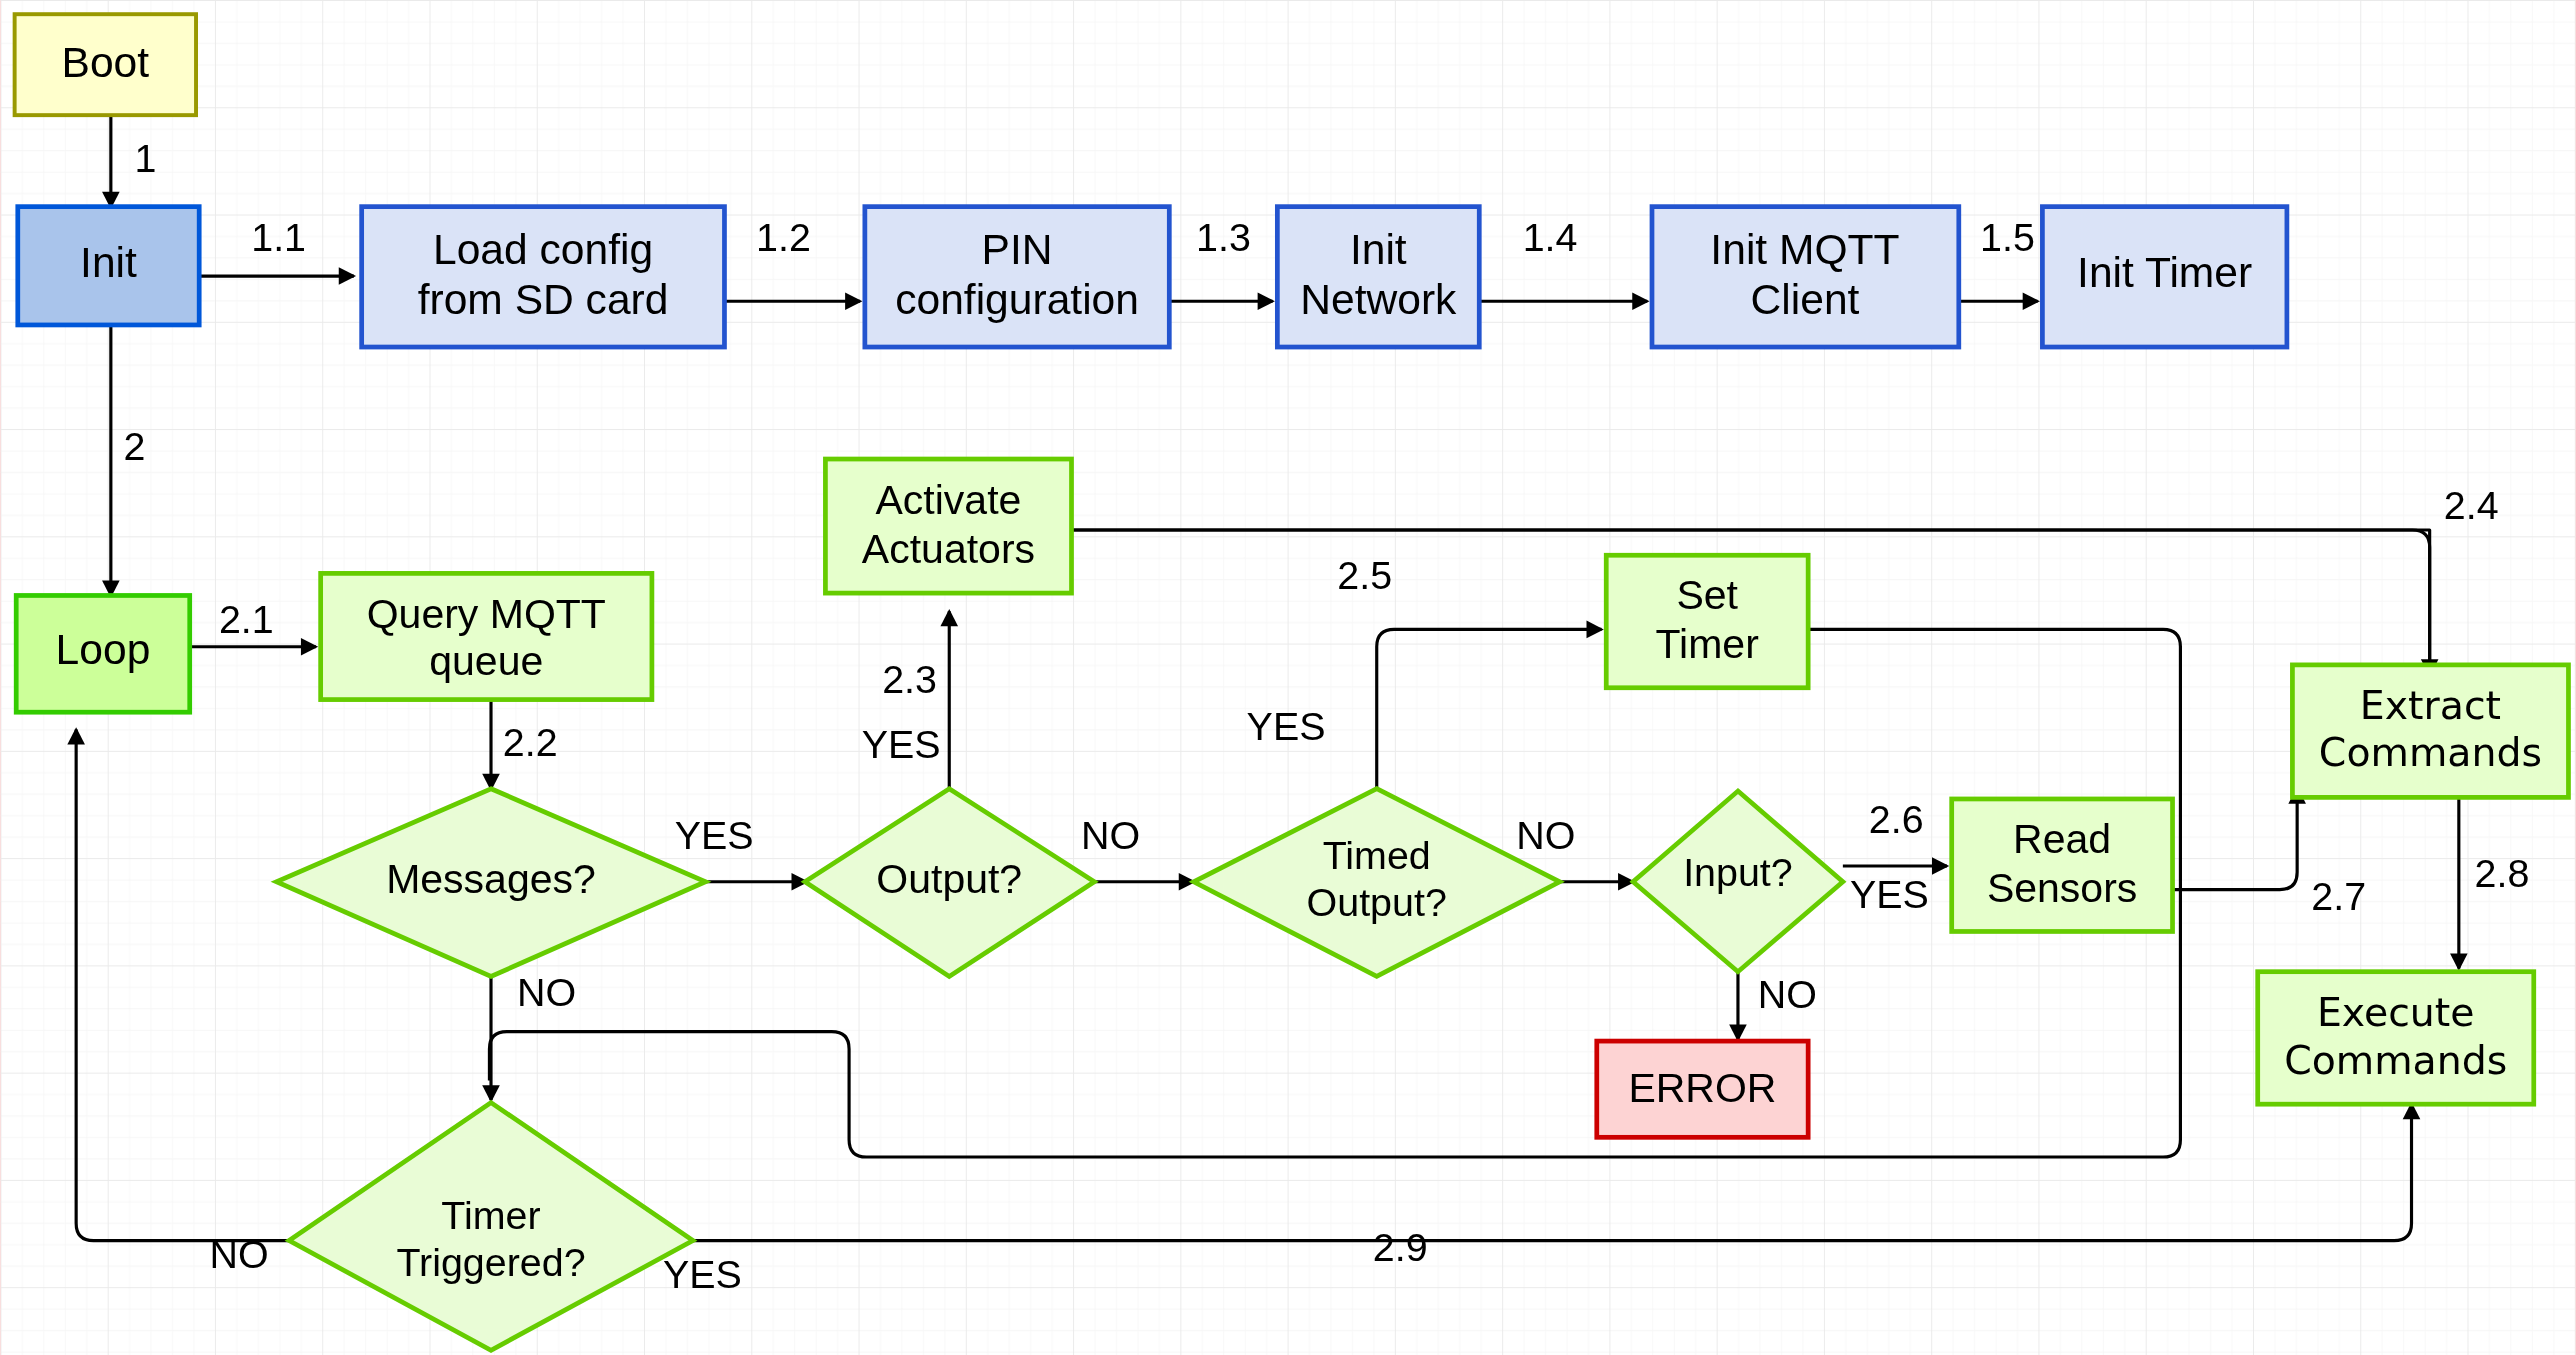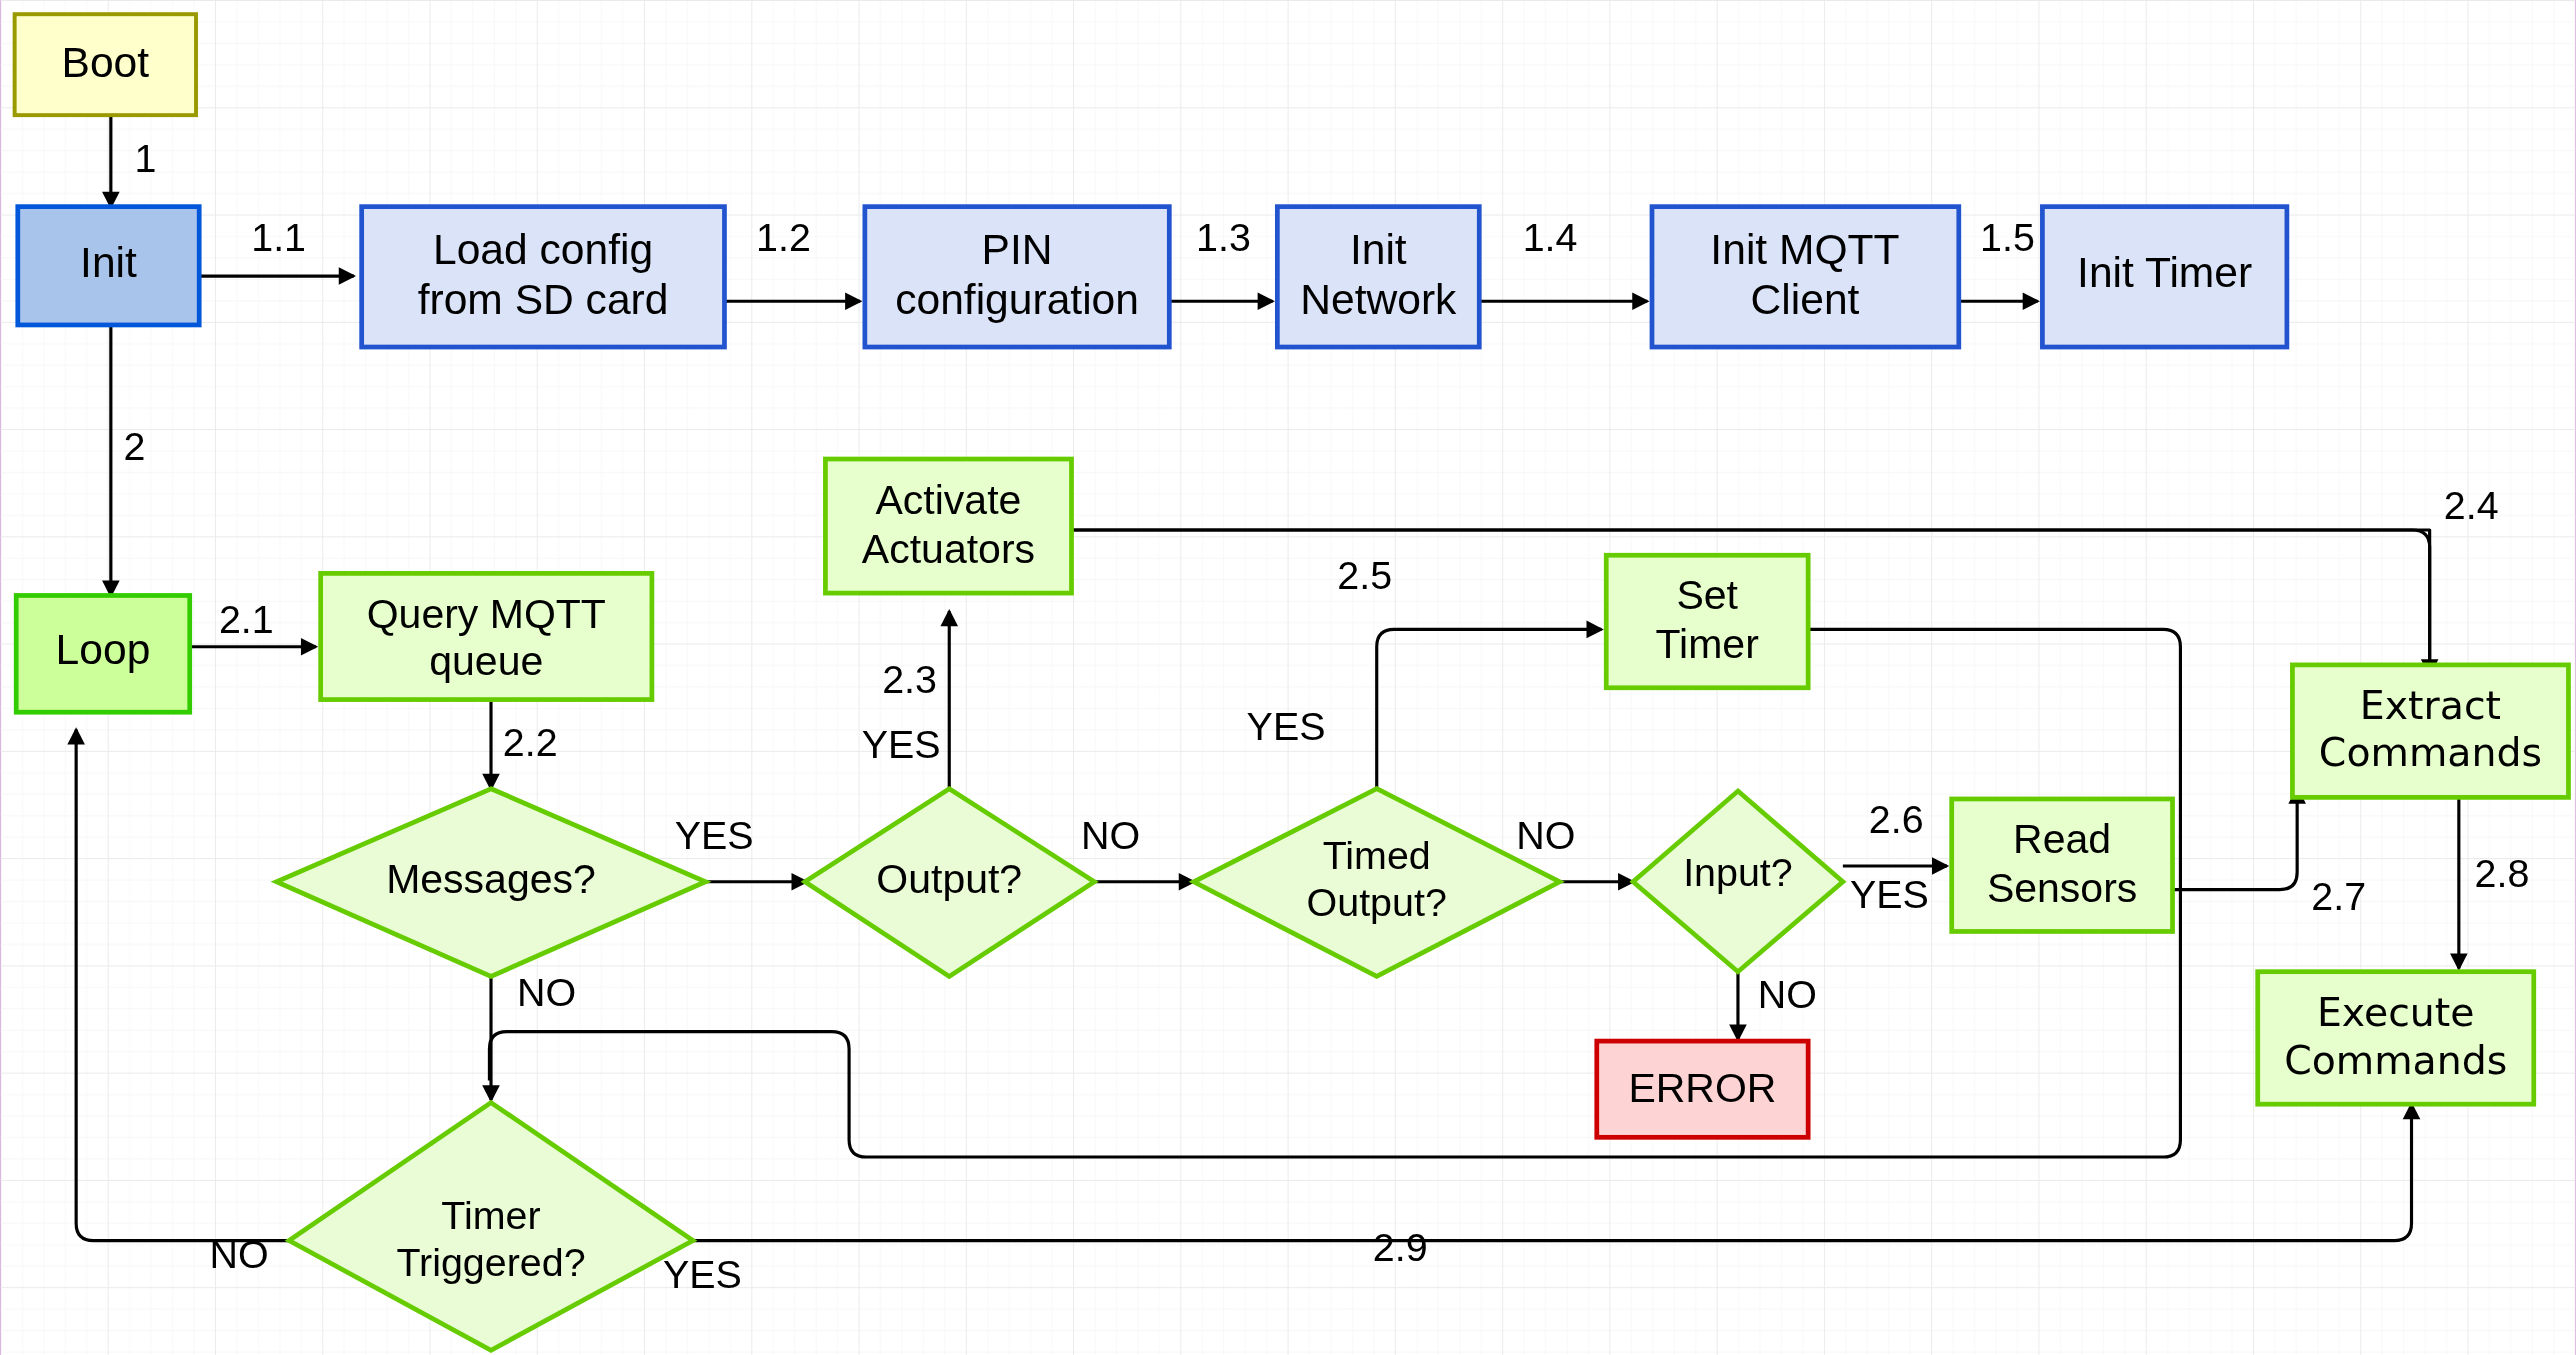--- a/index.html
+++ b/index.html
@@ -1,17 +1,17 @@
 <!DOCTYPE html>
 <html style="font-size:12.6px"><head>
 <meta charset="utf-8">
 <style>
   html,body{margin:0;padding:0;background:#ffffff;}
   body{font-family:"Liberation Sans",sans-serif;}
-  #stage{position:relative;width:2576px;height:1355px;background:#a21caf;overflow:hidden;}
+  #stage{position:relative;width:2576px;height:1355px;background:#fca5a5;overflow:hidden;}
   svg{display:block;width:2576px;height:1355px;}
   .nodeText{font-family:"Liberation Sans",sans-serif;fill:#000000;text-anchor:middle;dominant-baseline:middle;}
   .edgeText{font-family:"Liberation Sans",sans-serif;fill:#000000;dominant-baseline:middle;}
   .geo{font-family:"DejaVu Sans",sans-serif;}
   .edge{fill:none;stroke:#000000;stroke-width:4;stroke-linecap:butt;stroke-linejoin:round;}
 </style>
 </head>
 <body>
 
 <div id="stage">

